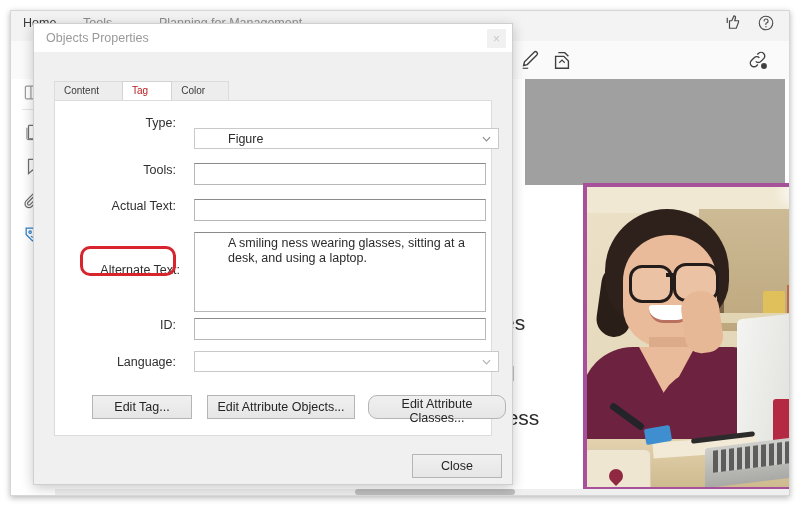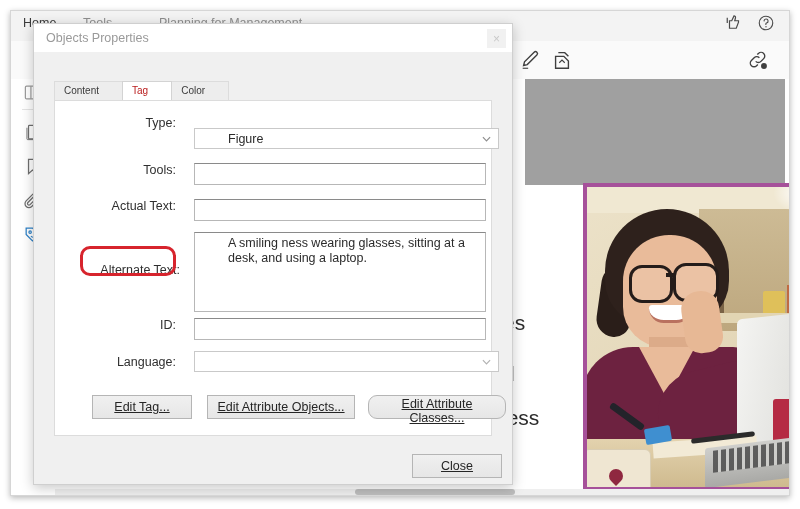--- a/index.html
+++ b/index.html
@@ -484,21 +484,20 @@
   .btn {
     position: absolute;
     background: linear-gradient(180deg,#f0f0f0,#e6e6e6);
     border: 1px solid #b5b5b5;
     font-size: 12.5px;
     color: #252525;
     font-family: "Liberation Sans", sans-serif;
     text-align: center;
     cursor: default;
     box-sizing: border-box;
-    text-decoration: underline;
   }
   .btn-edit-tag    { left: 58px;  top: 371px; width: 100px; height: 24px; }
   .btn-edit-objs   { left: 173px; top: 371px; width: 148px; height: 24px; }
   .btn-edit-cls    { left: 334px; top: 371px; width: 138px; height: 24px; border-radius: 9px; }
   .btn-close       { left: 378px; top: 430px; width: 90px; height: 24px; }
 </style>
 </head>
 <body>
 
 <div id="app-window">

